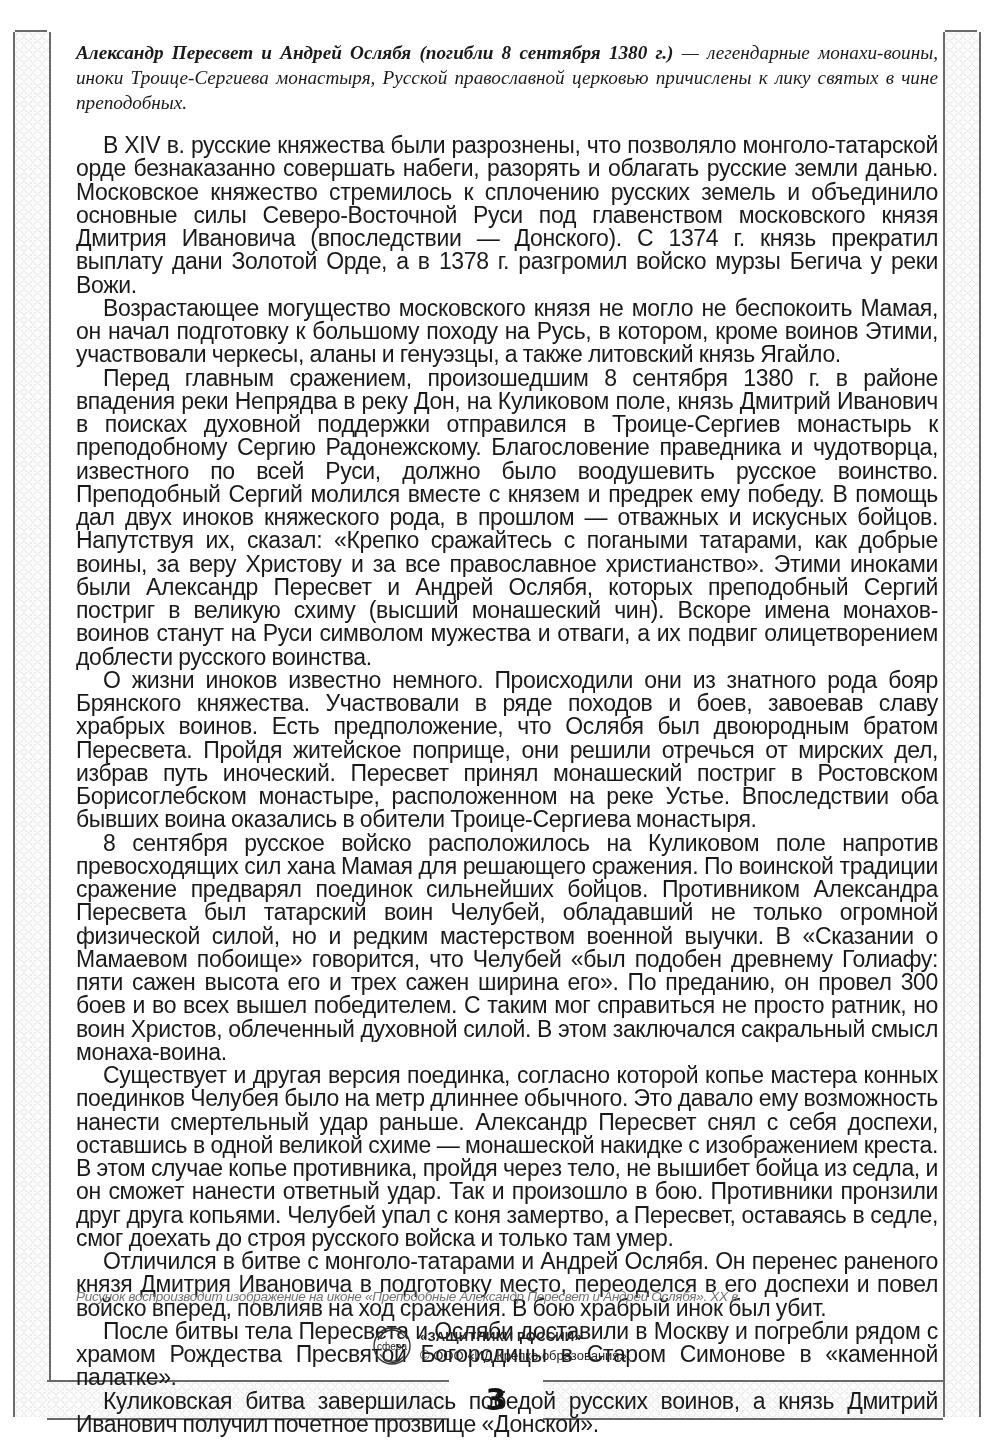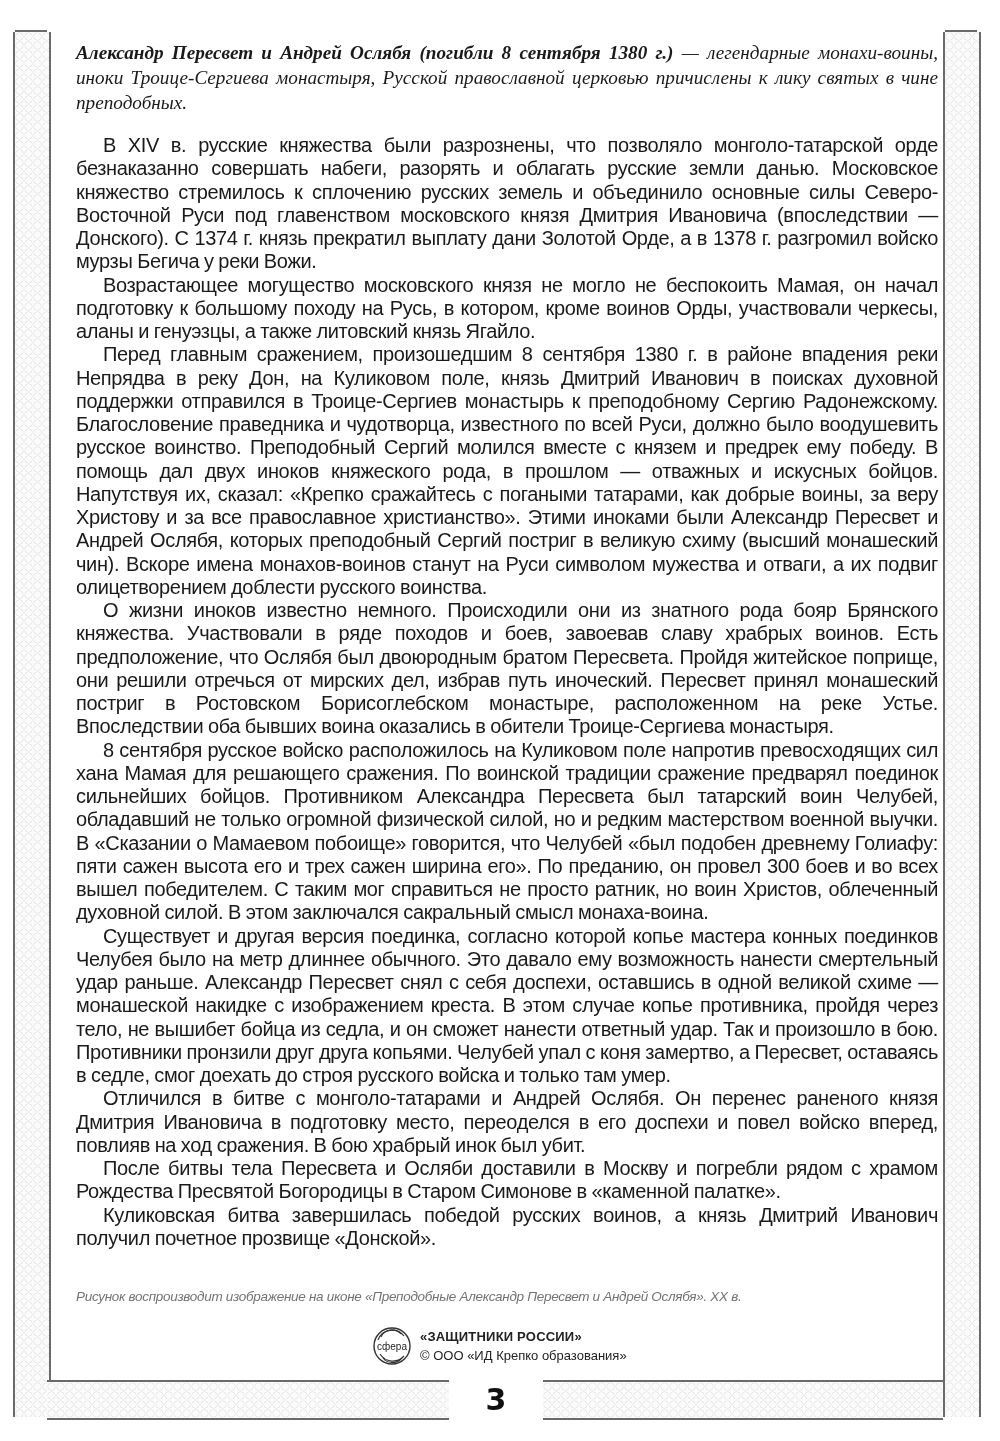--- a/index.html
+++ b/index.html
@@ -22,21 +22,21 @@
   .band-cap { position: absolute; height: 2px; background: #6a6a6a; top: 30px; }
   .page-num { position: absolute; left: 449px; top: 1380px; width: 94px; height: 40px;
               text-align: center; font-family: "DejaVu Sans", sans-serif; font-weight: bold;
               font-size: 30px; line-height: 40px; color: #111; }
 
   
   .content { position: absolute; left: 76px; top: 28px; width: 862px; margin-top: 12px; }
   .lead { font-family: "Liberation Serif", serif; font-style: italic; font-size: 19.2px;
           line-height: 25px; margin: 0 0 19px 0; text-align: justify; }
   .lead b { font-weight: bold; }
-  .body p { margin: 0; font-family: "Liberation Sans", sans-serif; font-size: 20px;
+  .body p { margin: 0; font-family: "Liberation Sans", sans-serif; font-size: 23px;
             line-height: 23.25px; text-align: justify; text-indent: 27px;
             letter-spacing: -0.35px; word-spacing: -0.5px; }
   .caption { position: absolute; left: 76px; top: 1289px; width: 862px;
              font-family: "Liberation Sans", sans-serif; font-style: italic; font-size: 13.5px;
              letter-spacing: -0.3px; color: #737373; }
   .publisher { position: absolute; left: 372px; top: 1326px; display: flex; align-items: center; }
   .logo { width: 40px; height: 40px; margin-right: 8px; position: relative; }
   .pub-text { font-family: "Liberation Sans", sans-serif; font-size: 13px; line-height: 19px; color: #222; }
   .pub-series { font-weight: bold; letter-spacing: 0.2px; }
 </style>
@@ -49,21 +49,21 @@
 <div class="band-cap" style="left:945px;width:32px;"></div>
 <div class="band band-bottom-l"></div>
 <div class="band band-bottom-r"></div>
 <div class="page-num">3</div>
 
 <div class="content">
   <p class="lead"><b>Александр Пересвет и Андрей Ослябя (погибли 8 сентября 1380 г.)</b><span> — легендарные монахи-воины, иноки Троице-Сергиева монастыря, Русской православной церковью причислены к лику святых в чине преподобных.</span></p>
 
   <div class="body">
     <p>В XIV в. русские княжества были разрознены, что позволяло монголо-татарской орде безнаказанно совершать набеги, разорять и облагать русские земли данью. Московское княжество стремилось к сплочению русских земель и объединило основные силы Северо-Восточной Руси под главенством московского князя Дмитрия Ивановича (впоследствии — Донского). С 1374 г. князь прекратил выплату дани Золотой Орде, а в 1378 г. разгромил войско мурзы Бегича у реки Вожи.</p>
-    <p>Возрастающее могущество московского князя не могло не беспокоить Мамая, он начал подготовку к большому походу на Русь, в котором, кроме воинов Орды, участвовали черкесы, аланы и генуэзцы, а также литовский князь Ягайло.</p>
+    <p>Возрастающее могущество московского князя не могло не беспокоить Мамая, он начал подготовку к большому походу на Русь, в котором, кроме воинов Этими, участвовали черкесы, аланы и генуэзцы, а также литовский князь Ягайло.</p>
     <p>Перед главным сражением, произошедшим 8 сентября 1380 г. в районе впадения реки Непрядва в реку Дон, на Куликовом поле, князь Дмитрий Иванович в поисках духовной поддержки отправился в Троице-Сергиев монастырь к преподобному Сергию Радонежскому. Благословение праведника и чудотворца, известного по всей Руси, должно было воодушевить русское воинство. Преподобный Сергий молился вместе с князем и предрек ему победу. В помощь дал двух иноков княжеского рода, в прошлом — отважных и искусных бойцов. Напутствуя их, сказал: «Крепко сражайтесь с погаными татарами, как добрые воины, за веру Христову и за все православное христианство». Этими иноками были Александр Пересвет и Андрей Ослябя, которых преподобный Сергий постриг в великую схиму (высший монашеский чин). Вскоре имена монахов-воинов станут на Руси символом мужества и отваги, а их подвиг олицетворением доблести русского воинства.</p>
     <p>О жизни иноков известно немного. Происходили они из знатного рода бояр Брянского княжества. Участвовали в ряде походов и боев, завоевав славу храбрых воинов. Есть предположение, что Ослябя был двоюродным братом Пересвета. Пройдя житейское поприще, они решили отречься от мирских дел, избрав путь иноческий. Пересвет принял монашеский постриг в Ростовском Борисоглебском монастыре, расположенном на реке Устье. Впоследствии оба бывших воина оказались в обители Троице-Сергиева монастыря.</p>
     <p>8 сентября русское войско расположилось на Куликовом поле напротив превосходящих сил хана Мамая для решающего сражения. По воинской традиции сражение предварял поединок сильнейших бойцов. Противником Александра Пересвета был татарский воин Челубей, обладавший не только огромной физической силой, но и редким мастерством военной выучки. В «Сказании о Мамаевом побоище» говорится, что Челубей «был подобен древнему Голиафу: пяти сажен высота его и трех сажен ширина его». По преданию, он провел 300 боев и во всех вышел победителем. С таким мог справиться не просто ратник, но воин Христов, облеченный духовной силой. В этом заключался сакральный смысл монаха-воина.</p>
     <p>Существует и другая версия поединка, согласно которой копье мастера конных поединков Челубея было на метр длиннее обычного. Это давало ему возможность нанести смертельный удар раньше. Александр Пересвет снял с себя доспехи, оставшись в одной великой схиме — монашеской накидке с изображением креста. В этом случае копье противника, пройдя через тело, не вышибет бойца из седла, и он сможет нанести ответный удар. Так и произошло в бою. Противники пронзили друг друга копьями. Челубей упал с коня замертво, а Пересвет, оставаясь в седле, смог доехать до строя русского войска и только там умер.</p>
     <p>Отличился в битве с монголо-татарами и Андрей Ослябя. Он перенес раненого князя Дмитрия Ивановича в подготовку место, переоделся в его доспехи и повел войско вперед, повлияв на ход сражения. В бою храбрый инок был убит.</p>
     <p>После битвы тела Пересвета и Осляби доставили в Москву и погребли рядом с храмом Рождества Пресвятой Богородицы в Старом Симонове в «каменной палатке».</p>
     <p>Куликовская битва завершилась победой русских воинов, а князь Дмитрий Иванович получил почетное прозвище «Донской».</p>
   </div>
 </div>
 

